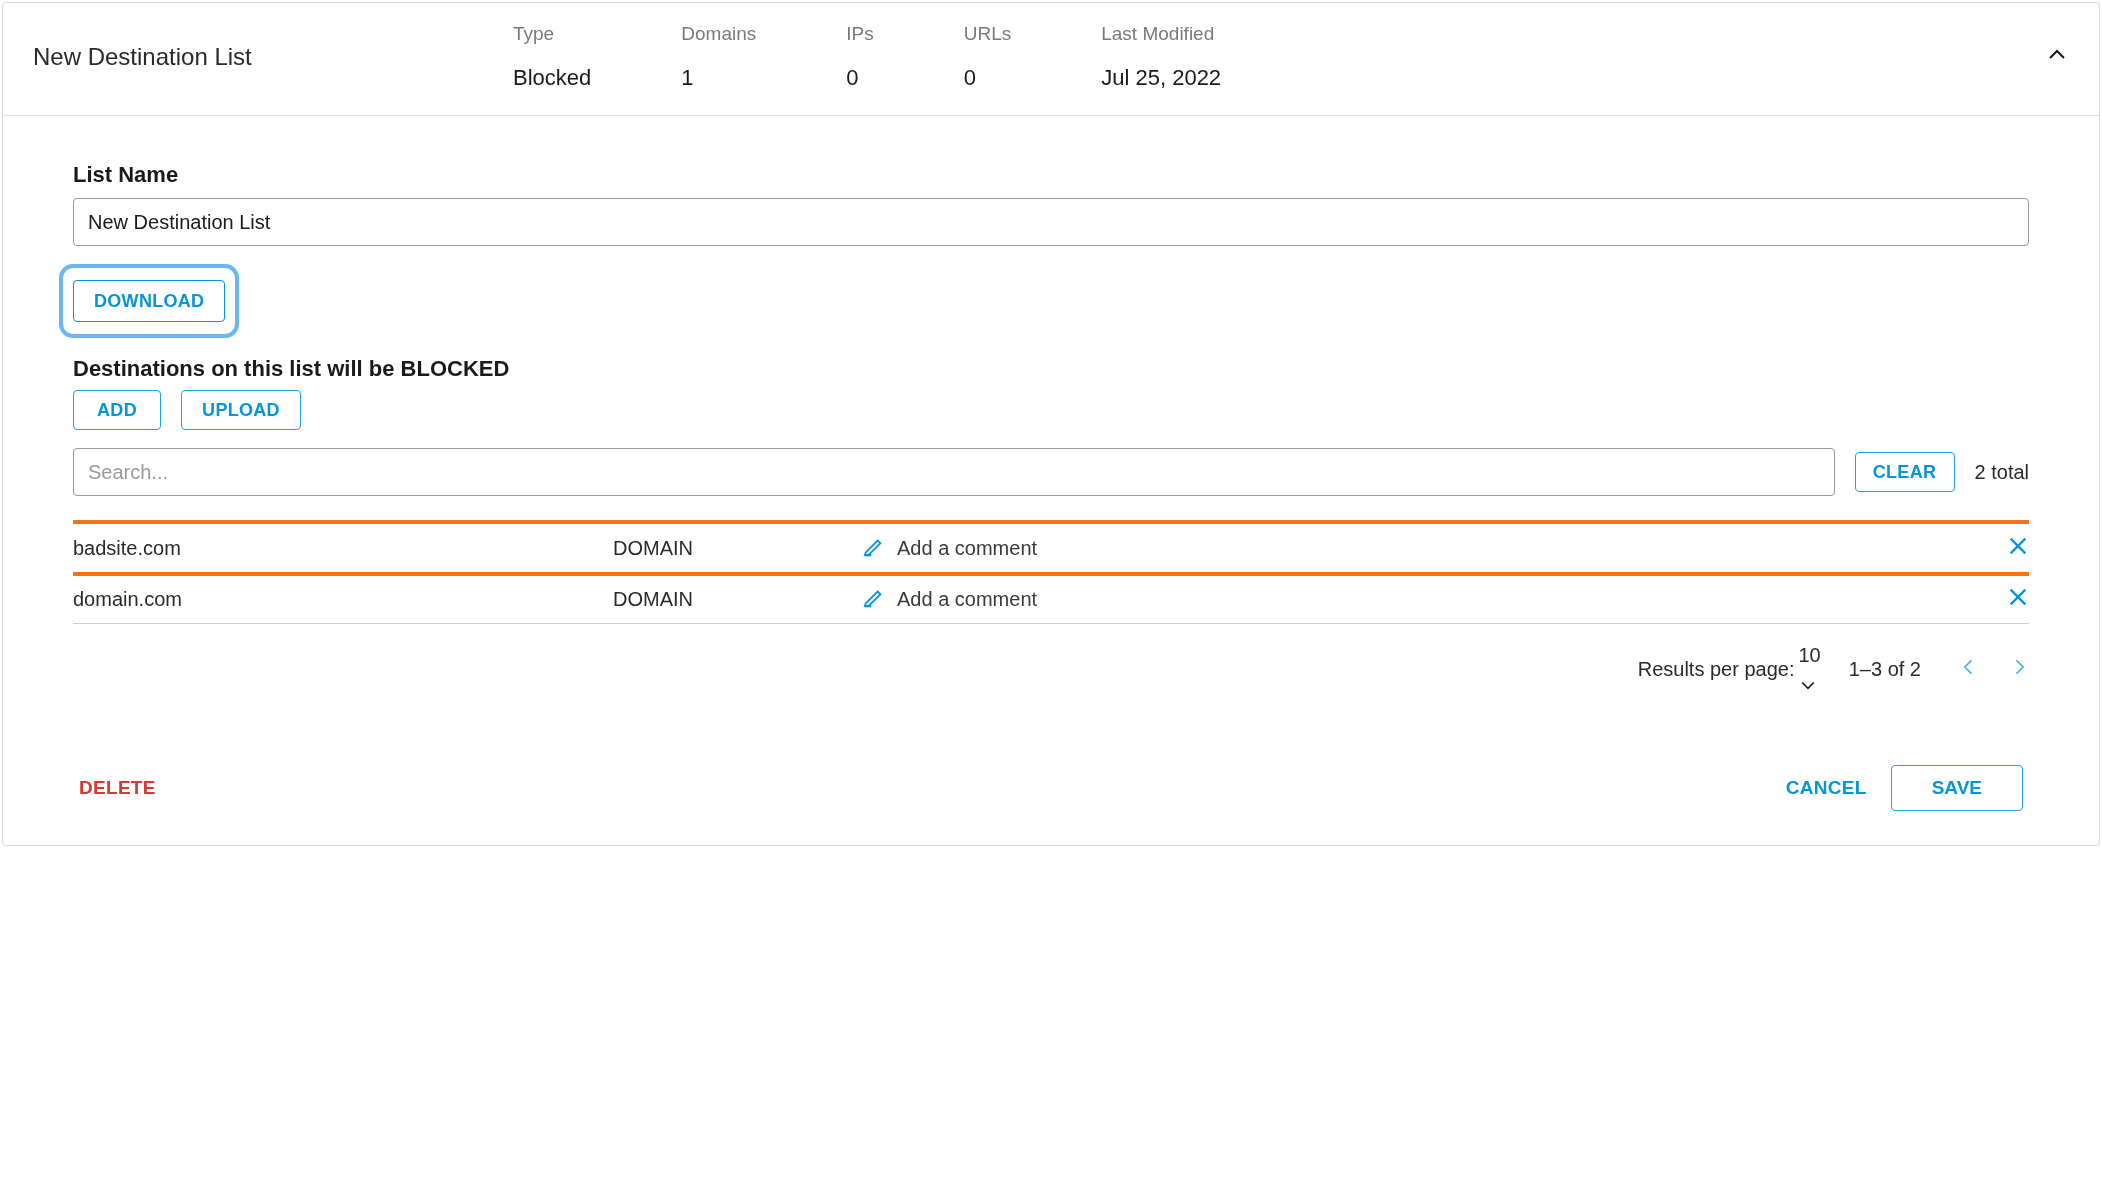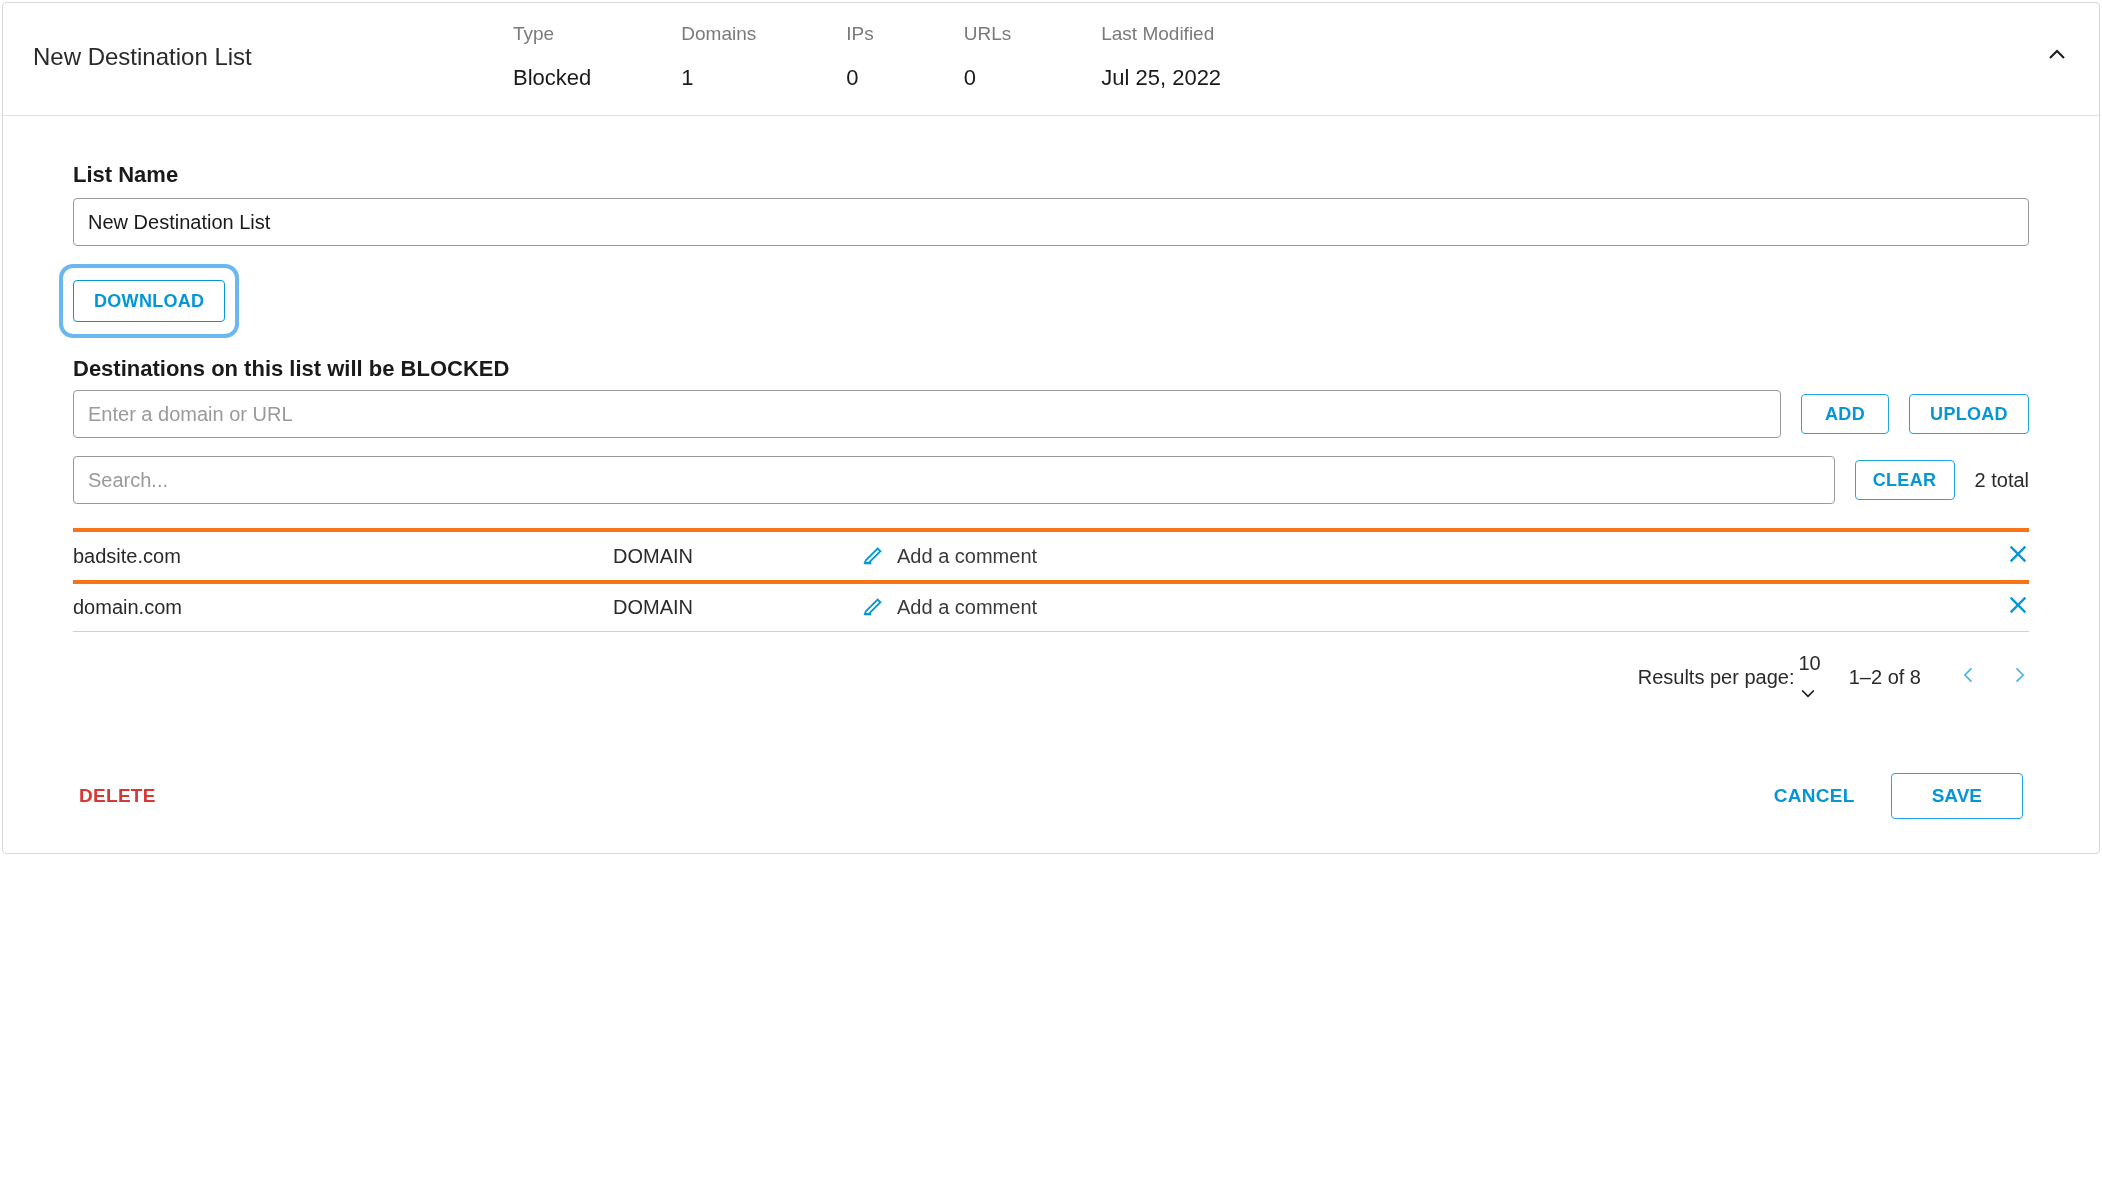--- a/index.html
+++ b/index.html
@@ -162,21 +162,21 @@
       margin-top: 70px;
       padding: 0 6px;
     }
     .delete-link {
       color: #d93734;
       font-weight: 700;
       font-size: 19px;
       letter-spacing: 0.3px;
       cursor: pointer;
     }
-    .footer-right { margin-left: auto; display: flex; align-items: center; gap: 36px; }
+    .footer-right { margin-left: auto; display: flex; align-items: center; gap: 24px; }
     .cancel-link {
       color: #0596d6;
       font-weight: 700;
       font-size: 19px;
       letter-spacing: 0.3px;
       cursor: pointer;
     }
     .btn-save {
       border: 1px solid #1ea6e0;
       color: #0596d6;
@@ -232,21 +232,20 @@
     <div class="field-label">List Name</div>
     <input class="text-input" type="text" value="New Destination List" style="">
 
     <div class="download-wrap">
       <button class="btn btn-download">DOWNLOAD</button>
     </div>
 
     <div class="section-heading">Destinations on this list will be BLOCKED</div>
 
     <div class="row-flex">
-      <input class="text-input" type="text" placeholder="Enter a domain or URL" style="">
       <button class="btn btn-outline-blue btn-fixed">ADD</button>
       <button class="btn btn-outline-blue btn-upload">UPLOAD</button>
     </div>
 
     <div class="row-flex second-row">
       <input class="text-input" type="text" placeholder="Search..." style="">
       <button class="btn btn-outline-blue btn-clear">CLEAR</button>
       <span class="total-text">2 total</span>
     </div>
 
@@ -300,21 +299,21 @@
         <span>Results per page:</span>
         <span class="per-page-select">
           <span>10</span>
           <span class="chev">
             <svg viewBox="0 0 24 24">
                 <polyline points="5 9 12 16 19 9"></polyline>
               </svg>
           </span>
         </span>
       </div>
-      <span>1–2 of 8</span>
+      <span>1–3 of 2</span>
       <div class="pager-arrows">
         <span class="chev">
           <span>
             <svg viewBox="0 0 24 24">
                 <polyline points="15 4 7 12 15 20"></polyline>
               </svg>
           </span>
         </span>
         <span class="chev">
           <span>

